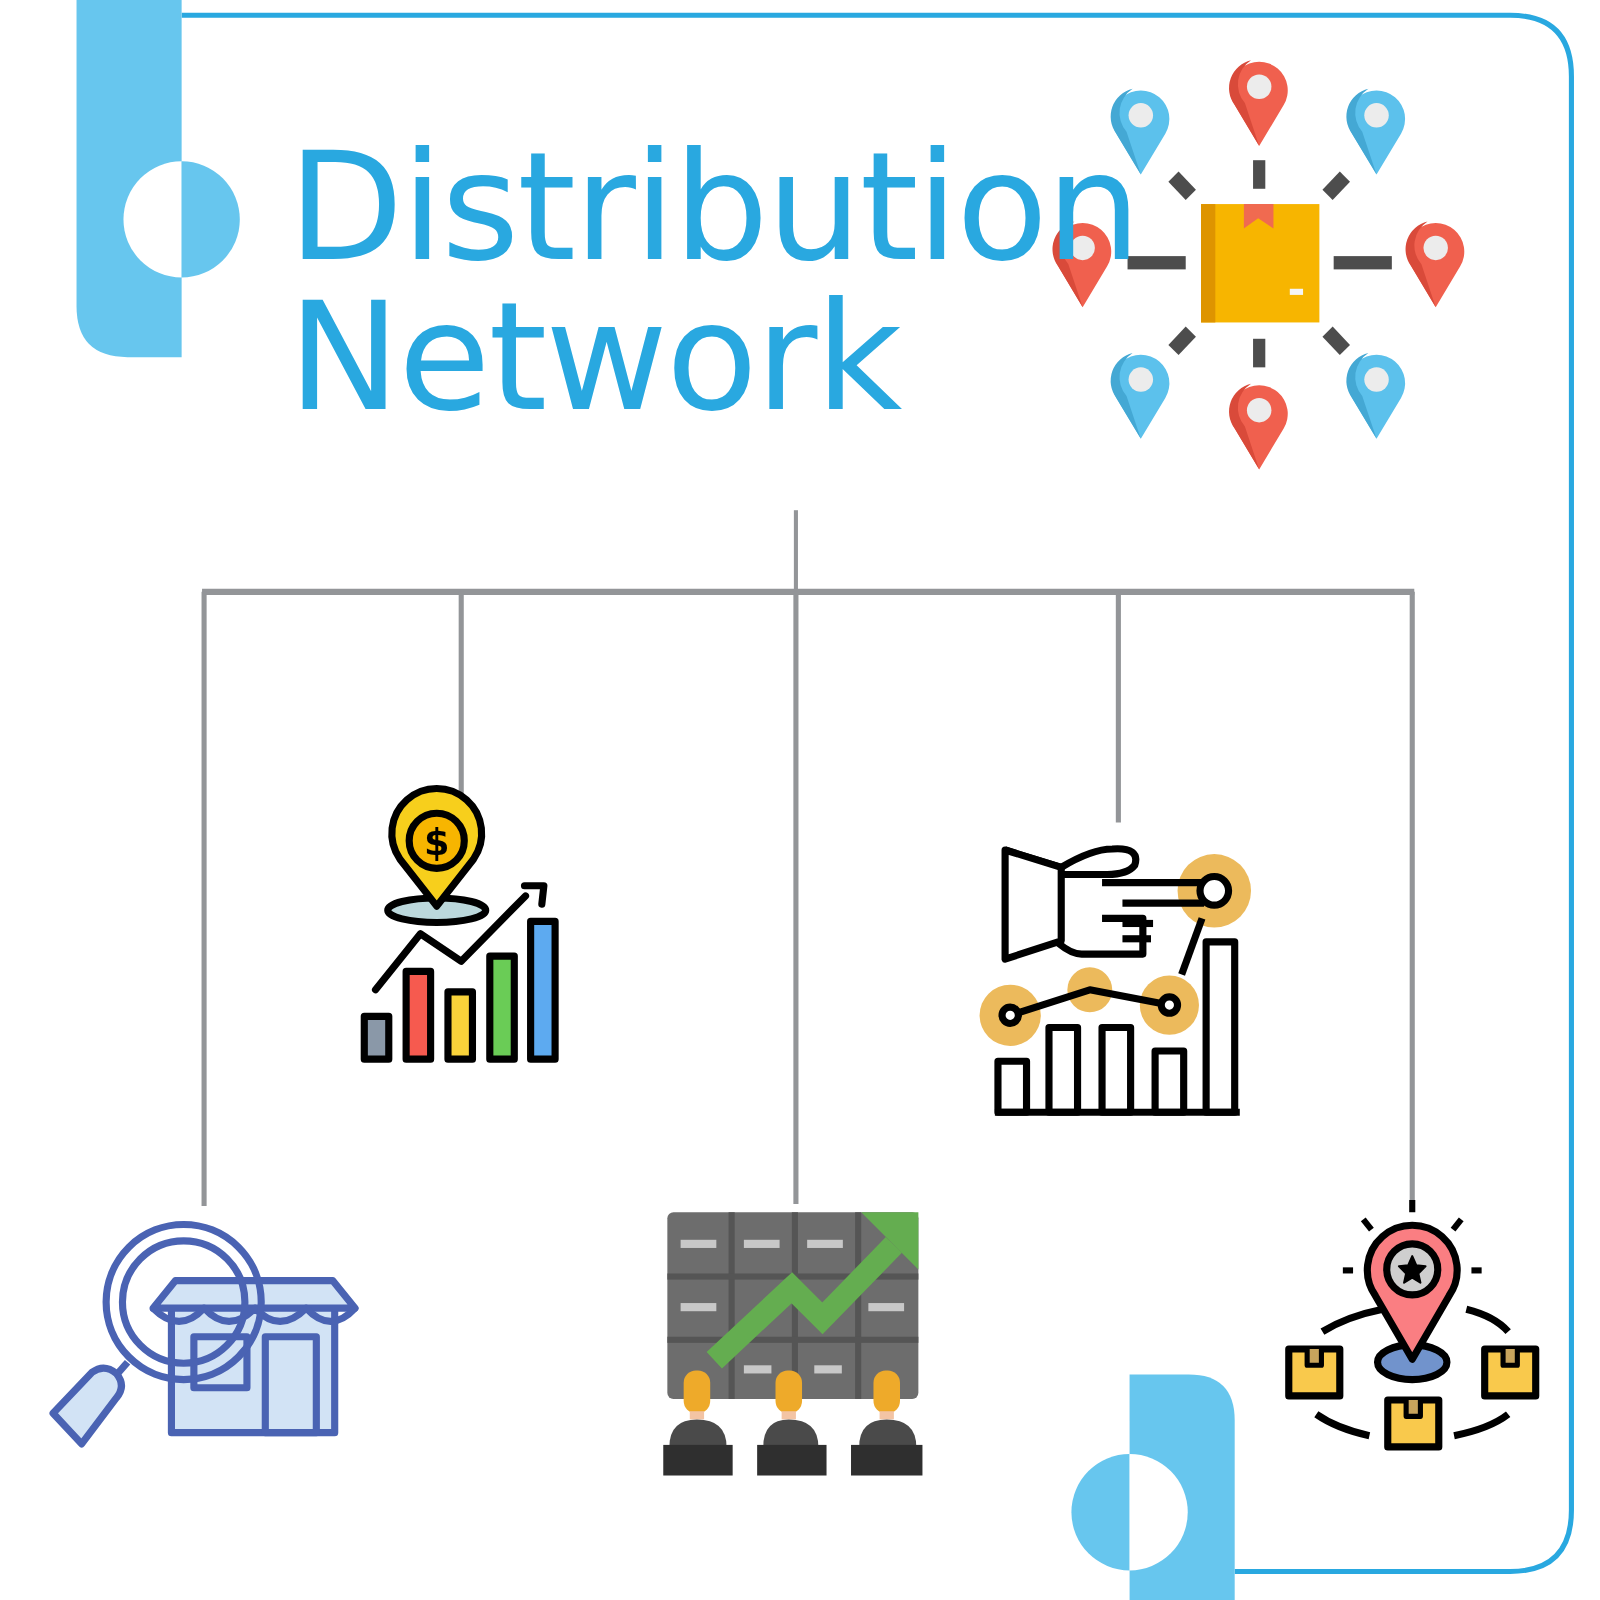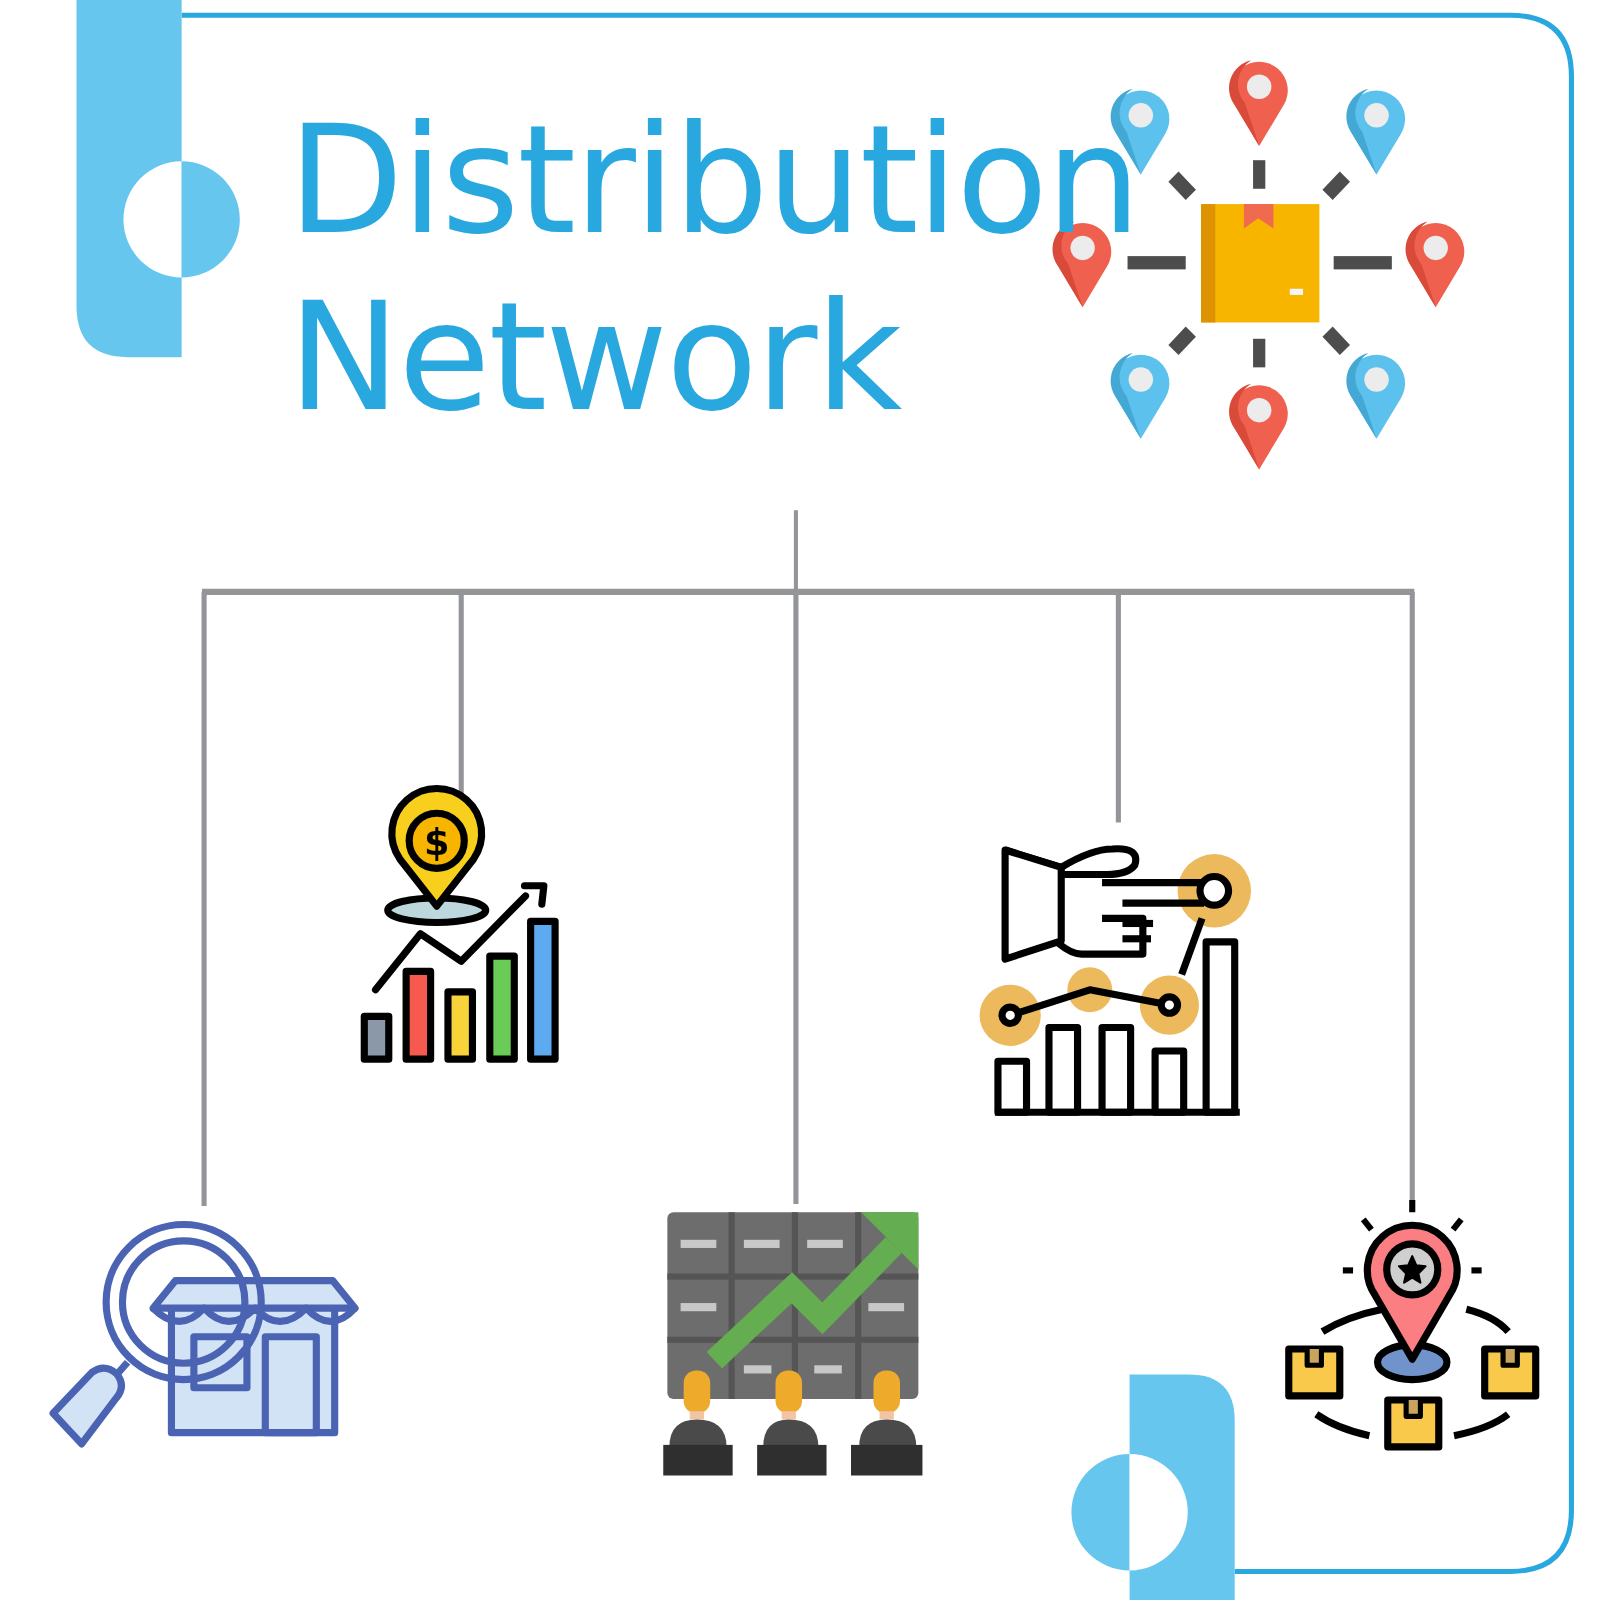--- a/index.html
+++ b/index.html
@@ -1,19 +1,19 @@
 <!DOCTYPE html>
 <html><head>
 <meta charset="utf-8">
 <style>
   html,body{margin:0;padding:0;background:#ffffff;}
   body{width:1600px;height:1600px;position:relative;overflow:hidden;font-family:"DejaVu Sans","Liberation Sans",sans-serif;}
   svg.canvas{position:absolute;left:0;top:0;width:1600px;height:1600px;}
   .title{position:absolute;left:288px;color:#29a8e0;font-family:"DejaVu Sans","Liberation Sans",sans-serif;font-weight:500;letter-spacing:-2px;line-height:1;white-space:nowrap;}
-  .t1{top:105px;font-size:150px;text-align:center;}
+  .t1{top:132px;font-size:150px;text-align:center;}
   .t2{top:282px;font-size:150px;}
 </style>
 </head>
 <body>
 
 <svg class="canvas" viewBox="0 0 1568 1568" xmlns="http://www.w3.org/2000/svg">
 
   <path d="M178 15 H1480 Q1540 15 1540 75 V1480 Q1540 1540 1480 1540 H1210" fill="none" stroke="#29a8e0" stroke-width="5"></path>
 
   <g>

